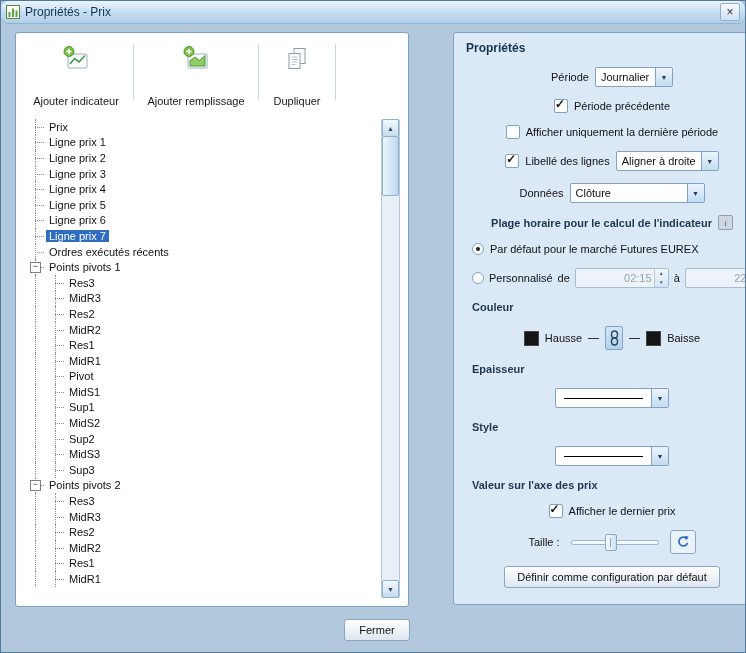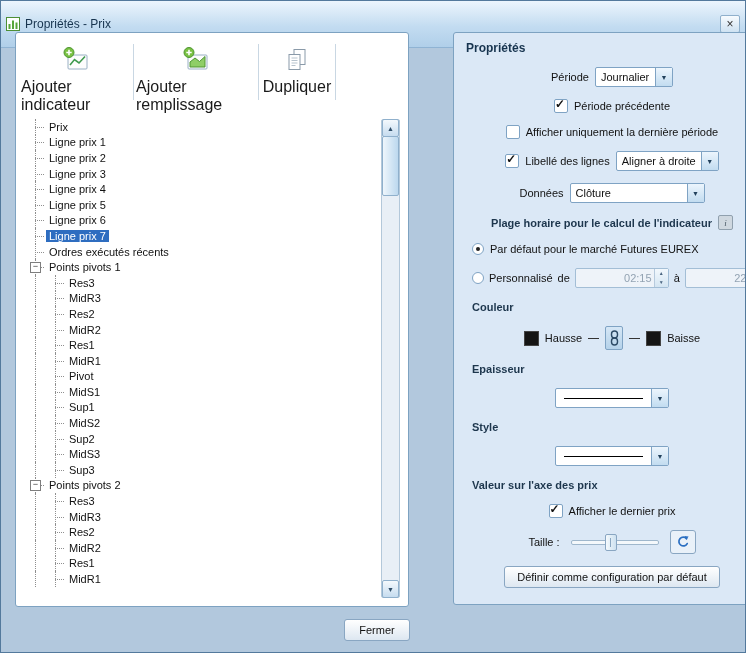--- a/index.html
+++ b/index.html
@@ -1,26 +1,26 @@
 <!DOCTYPE html>
 <html><head>
 <meta charset="utf-8">
 <style>
   html,body{margin:0;padding:0;}
   body{font-family:"Liberation Sans",sans-serif;}
   .window{position:relative;width:746px;height:653px;background:#b2c8dd;border:1px solid #53799c;overflow:hidden;box-sizing:border-box;}
   
-  .titlebar{height:22px;background:linear-gradient(#ecf5fd,#c3dcf1 55%,#b0cfe9);border-bottom:1px solid #8fb3d3;display:flex;align-items:center;padding:12px 5px;gap:5px;}
+  .titlebar{height:22px;background:linear-gradient(#ecf5fd,#c3dcf1 55%,#b0cfe9);border-bottom:1px solid #8fb3d3;display:flex;align-items:center;padding:0 5px;gap:5px;border-radius:8px;}
   .title-icon{width:14px;height:14px;display:inline-flex;}
   .title-text{flex:1;font-size:12px;color:#17344f;}
   .close-btn{width:18px;height:16px;display:flex;align-items:center;justify-content:center;font-size:12px;color:#333;background:linear-gradient(#f7fbfe,#cfe2f2);border:1px solid #8fb0cc;border-radius:2px;cursor:default;}
   
   .left-panel{position:absolute;left:14px;top:31px;width:392px;height:573px;background:#fff;border:1px solid #7da2c1;border-radius:3px;}
   .toolbar{position:absolute;top:6px;left:5px;right:5px;height:66px;display:flex;align-items:stretch;}
-  .tbtn{display:flex;flex-direction:column;align-items:center;gap:4px;padding-top:7px;font-size:16px;color:#1a1a1a;}
+  .tbtn{display:flex;flex-direction:column;align-items:center;gap:22px;padding-top:7px;font-size:11px;color:#1a1a1a;justify-content:center;}
   .tbtn .ticon{width:28px;height:28px;display:flex;align-items:center;justify-content:center;}
   .tsep{width:1px;background:#c9d7e3;margin:5px 2px;}
   .w1{width:110px;} .w2{width:120px;} .w3{width:72px;} .w4{width:72px;}
   
   .tree{position:absolute;top:86px;left:10px;right:32px;bottom:8px;overflow:hidden;font-size:11px;color:#111;}
   .tree-item{display:flex;align-items:center;height:15.6px;white-space:nowrap;}
   .cell{width:20px;height:100%;position:relative;flex:none;}
   .vline{position:absolute;left:9px;top:0;bottom:0;border-left:1px dotted #8f8f8f;}
   .hline{position:absolute;left:9px;top:50%;width:9px;border-top:1px dotted #8f8f8f;}
   .box{position:absolute;left:4px;top:50%;margin-top:-5px;width:9px;height:9px;background:#fff;border:1px solid #7e7e7e;font-size:9px;line-height:7px;text-align:center;color:#333;z-index:1;}

